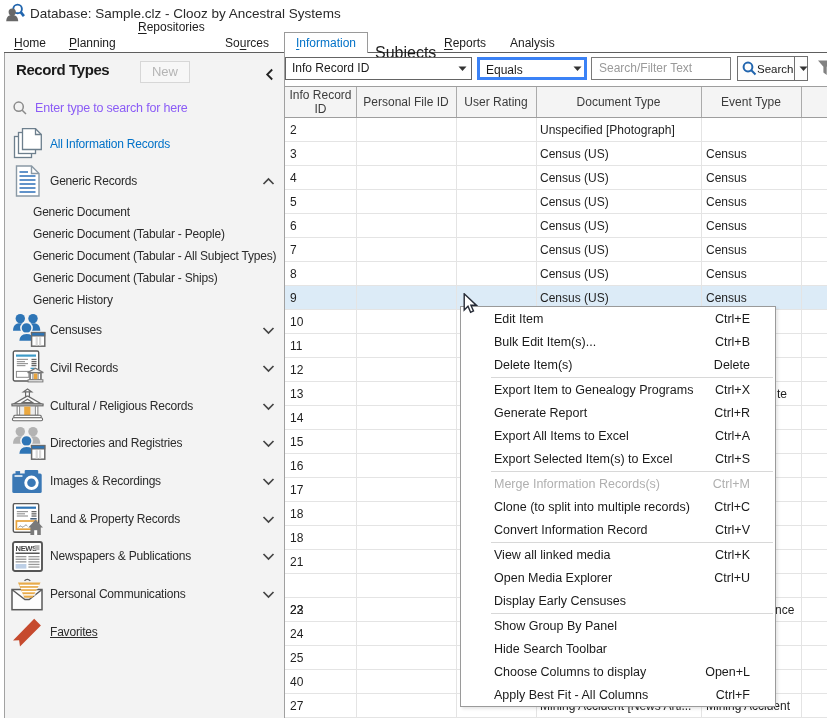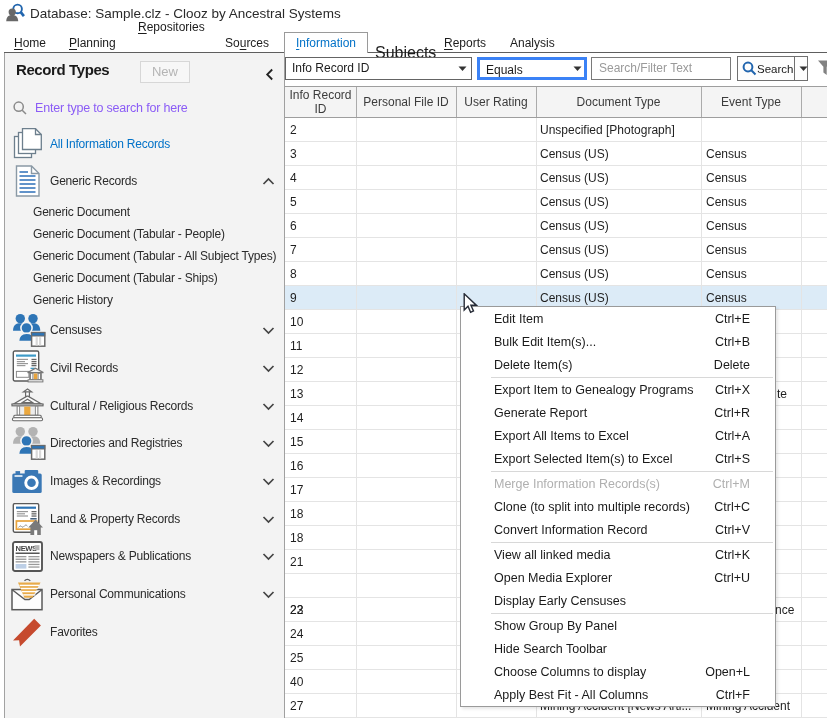--- a/index.html
+++ b/index.html
@@ -242,21 +242,21 @@
     </g>
   </svg>
   <div class="abs cat" style="left:50px;top:587px;">Personal Communications</div>
   <svg class="abs chev" style="left:262px;top:590px" width="13" height="9" viewBox="0 0 13 9">
       <path d="M1.5 2 L6.5 7 L11.5 2" fill="none" stroke="#444" stroke-width="1.7"></path>
     </svg>
 
   <svg class="abs" style="left:13px;top:618px" width="33" height="31" viewBox="0 0 33 31">
     <path d="M21.2 0.8 L27.9 7.5 L7 28.4 L6.1 22.2 L0 22.5 Z" fill="#c64a2e"></path>
   </svg>
-  <div class="abs cat" style="left:50px;top:625px;">Favorites</div>
+  <div class="abs cat" style="left:50px;top:625px;text-decoration:underline;">Favorites</div>
 
   <div class="abs combo" style="left:285px;top:57px;width:187px;height:23px;background:#fff;border:1px solid #646464;font-size:12px;line-height:21px;padding-left:6px;">Info Record ID</div>
   <svg class="abs" style="left:458px;top:66px" width="9" height="6" viewBox="0 0 9 6">
       <path d="M0.5 0.5 L4.5 5 L8.5 0.5 Z" fill="#333"></path>
     </svg>
   <div class="abs combo" style="left:477px;top:57px;width:110px;height:23px;background:#fff;border:3px solid #3b82f6;font-size:12px;line-height:21px;padding-left:6px;">Equals</div>
   <svg class="abs" style="left:573px;top:66px" width="9" height="6" viewBox="0 0 9 6">
       <path d="M0.5 0.5 L4.5 5 L8.5 0.5 Z" fill="#333"></path>
     </svg>
   <div class="abs" style="left:591px;top:57px;width:140px;height:23px;background:#fff;border:1px solid #7a7a7a;font-size:12px;line-height:21px;padding-left:7px;color:#9a9a9a;">Search/Filter Text</div>

